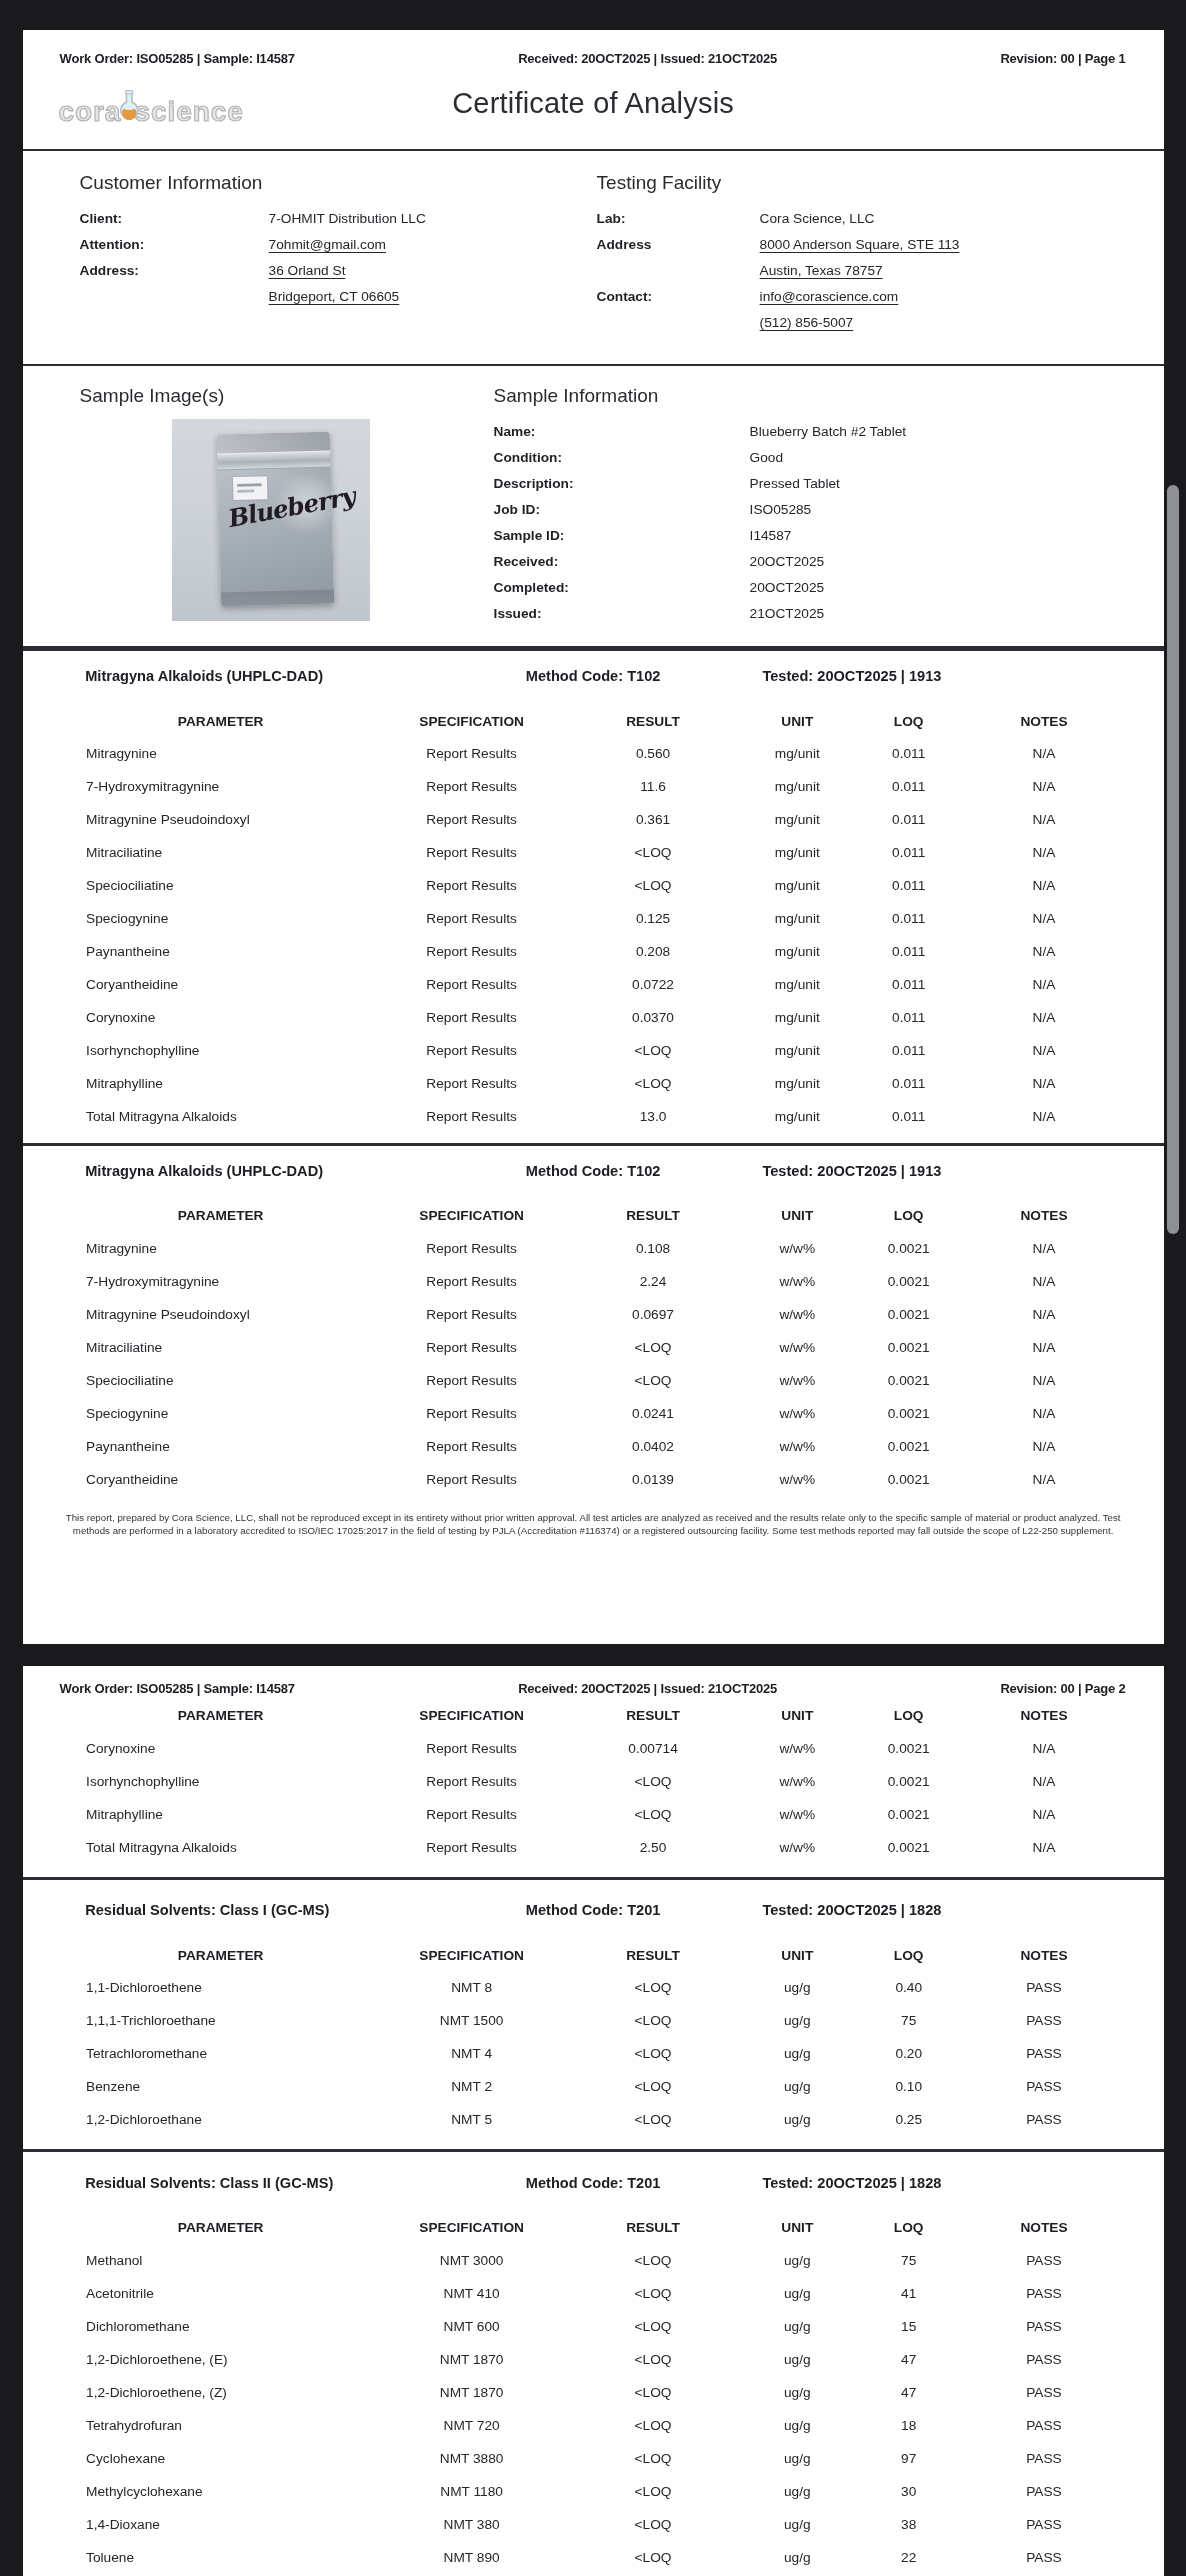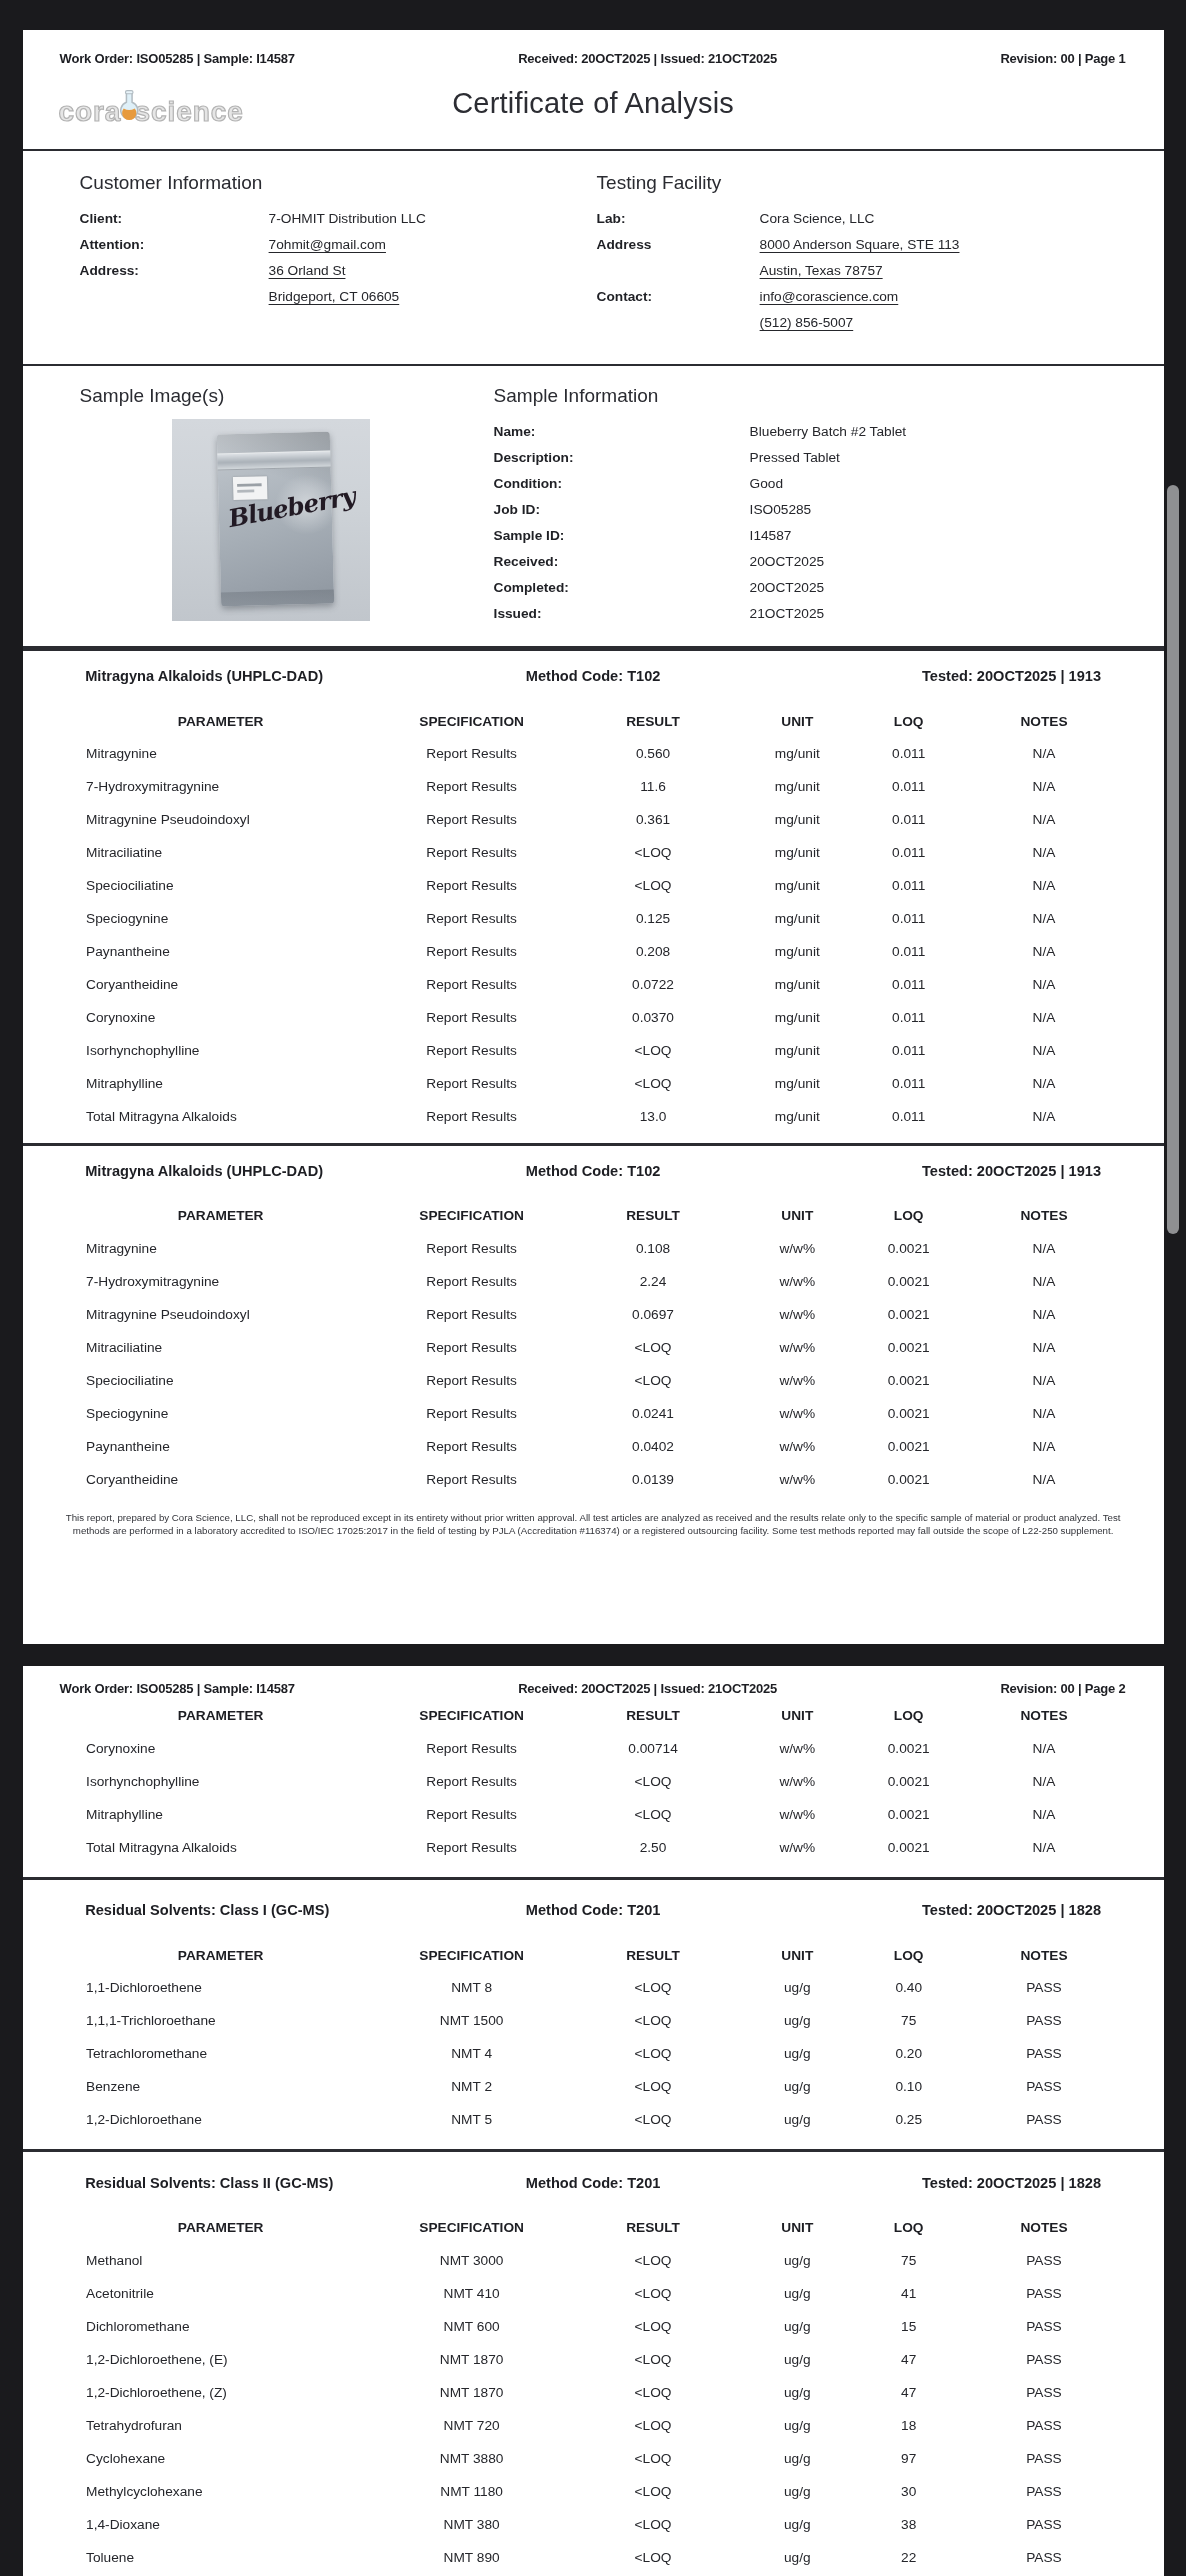--- a/index.html
+++ b/index.html
@@ -146,21 +146,21 @@
 
   
   .tbl-block { padding:0 40px; }
   .tbl-head {
     display:flex; align-items:baseline;
     margin:17px 22.6px 21px 22.6px;
     font-size:14.6px; font-weight:bold; color:#1d1e23;
   }
   .tbl-head .t-title { flex:1 1 0; text-align:left; }
   .tbl-head .t-method { flex:1 1 0; text-align:center; }
-  .tbl-head .t-tested { flex:1 1 0; text-align:right; }
+  .tbl-head .t-tested { flex:1 1 0; text-align:left; }
 
   .t-grid { width:100%; }
   .t-row { display:flex; align-items:center; height:33px; }
   .t-row.t-cols { height:32px; font-weight:bold; font-size:13.7px; color:#1d1e23; }
   .t-cell { font-size:13.7px; text-align:center; white-space:nowrap; overflow:hidden; }
   .t-cell.c0 { width:29.8%; text-align:left; padding-left:23.5px; }
   .t-cols .t-cell.c0 { text-align:center; padding-left:0; }
   .t-cell.c1 { width:17.5%; }
   .t-cell.c2 { width:16.7%; }
   .t-cell.c3 { width:10.5%; }
@@ -277,29 +277,29 @@
     <div class="samp">
       <div class="sec-heading">Sample Information</div>
       <div>
           <div class="kv-row">
             <div class="kv-label">Name:</div>
             <div class="kv-value">
               <span class="kv-line">Blueberry Batch #2 Tablet</span>
             </div>
           </div>
           <div class="kv-row">
+            <div class="kv-label">Condition:</div>
+            <div class="kv-value">
+              <span class="kv-line">Good</span>
+            </div>
+          </div>
+          <div class="kv-row">
             <div class="kv-label">Description:</div>
             <div class="kv-value">
               <span class="kv-line">Pressed Tablet</span>
-            </div>
-          </div>
-          <div class="kv-row">
-            <div class="kv-label">Condition:</div>
-            <div class="kv-value">
-              <span class="kv-line">Good</span>
             </div>
           </div>
           <div class="kv-row">
             <div class="kv-label">Job ID:</div>
             <div class="kv-value">
               <span class="kv-line">ISO05285</span>
             </div>
           </div>
           <div class="kv-row">
             <div class="kv-label">Sample ID:</div>

